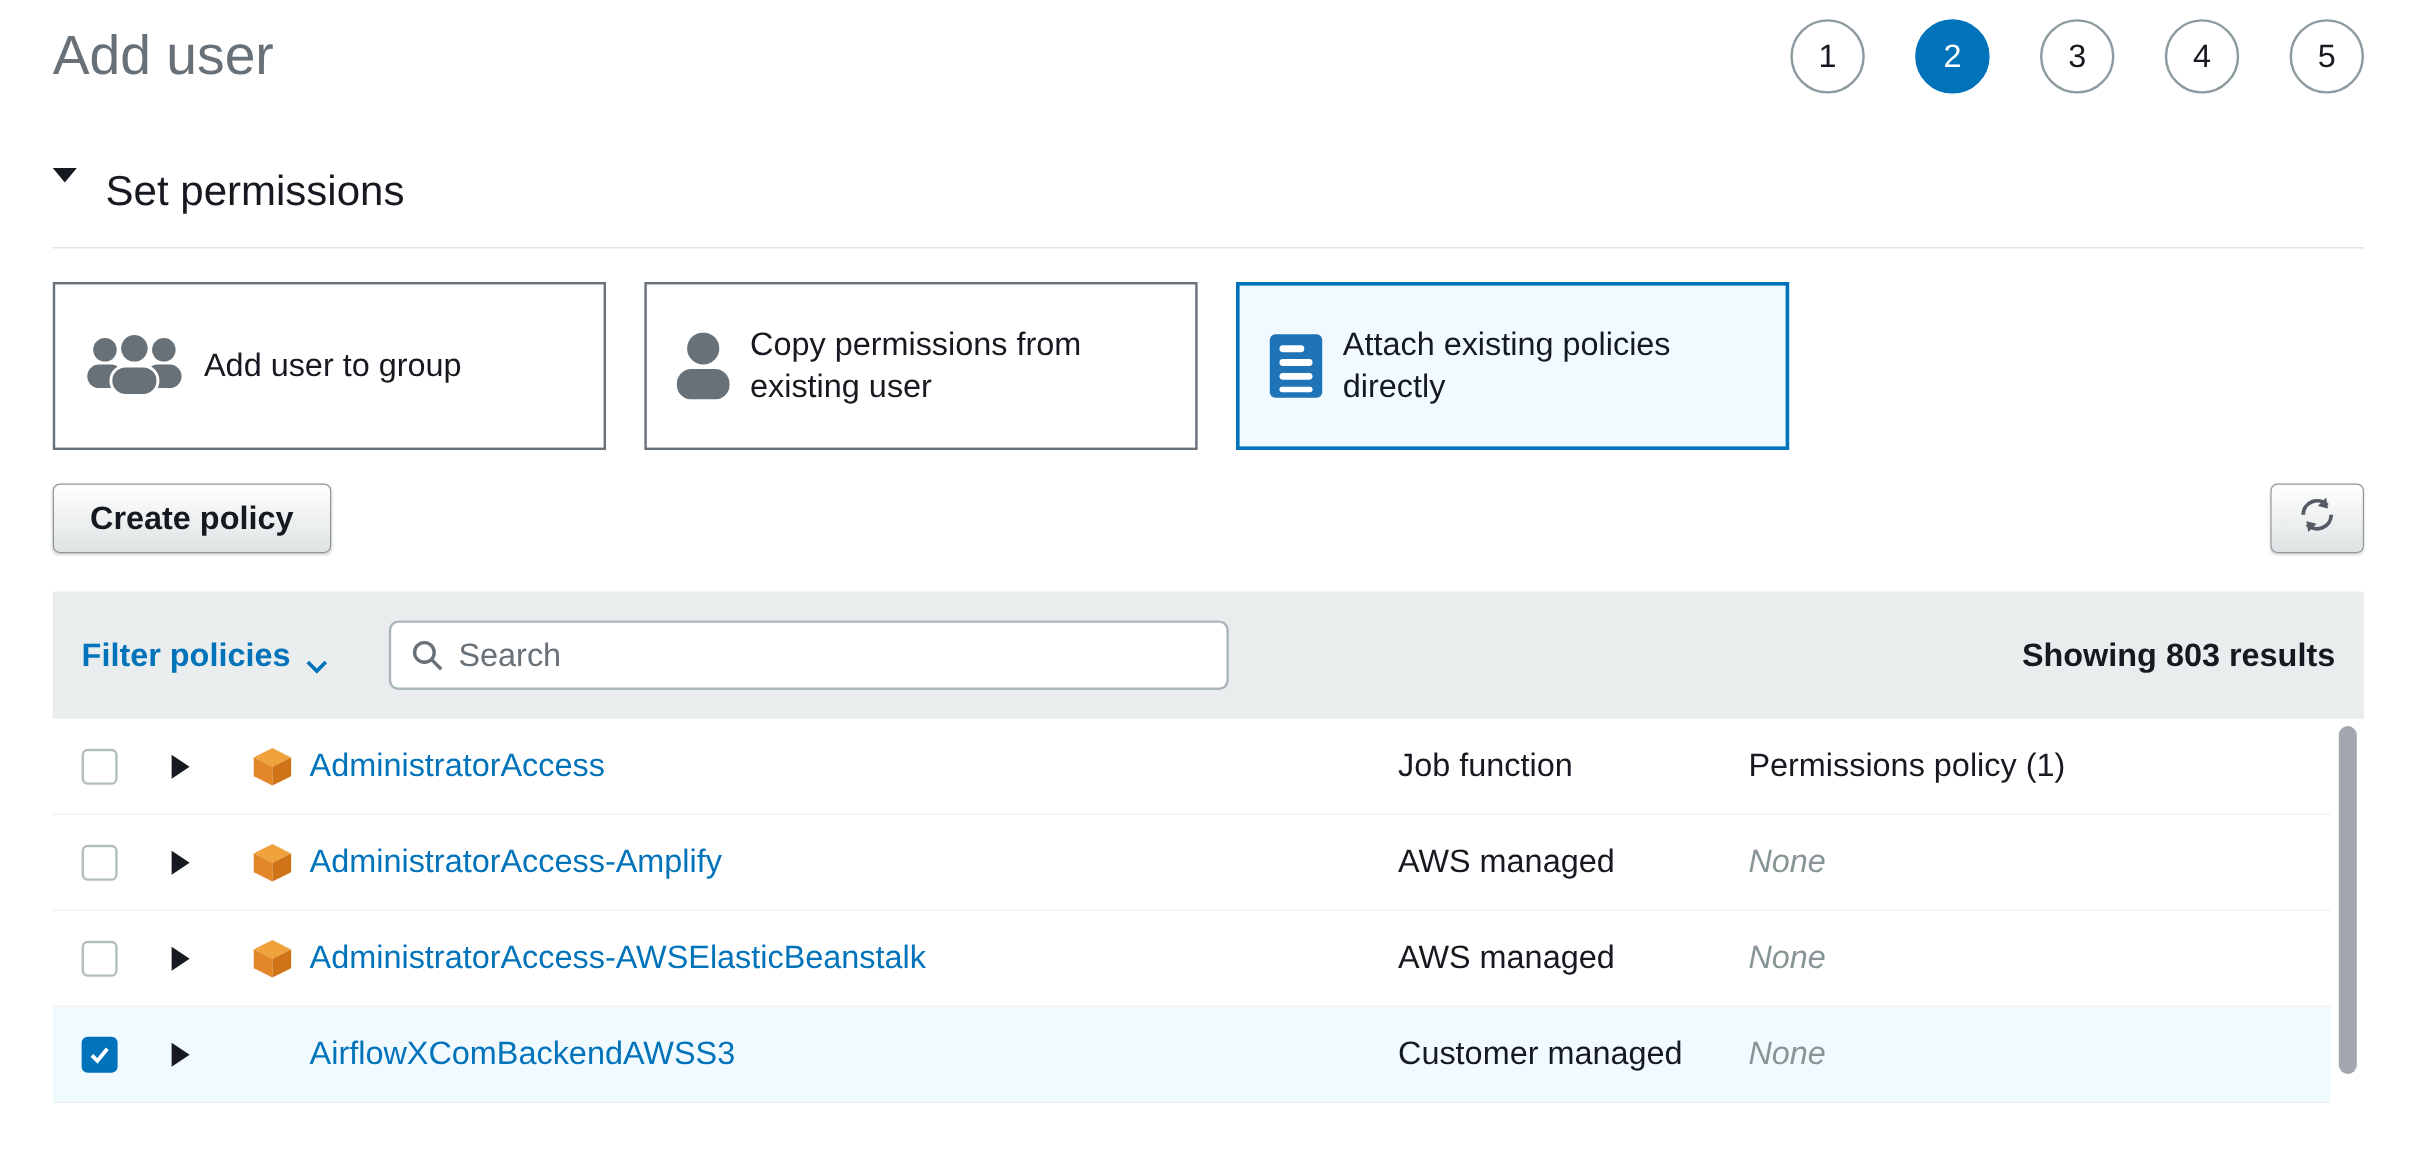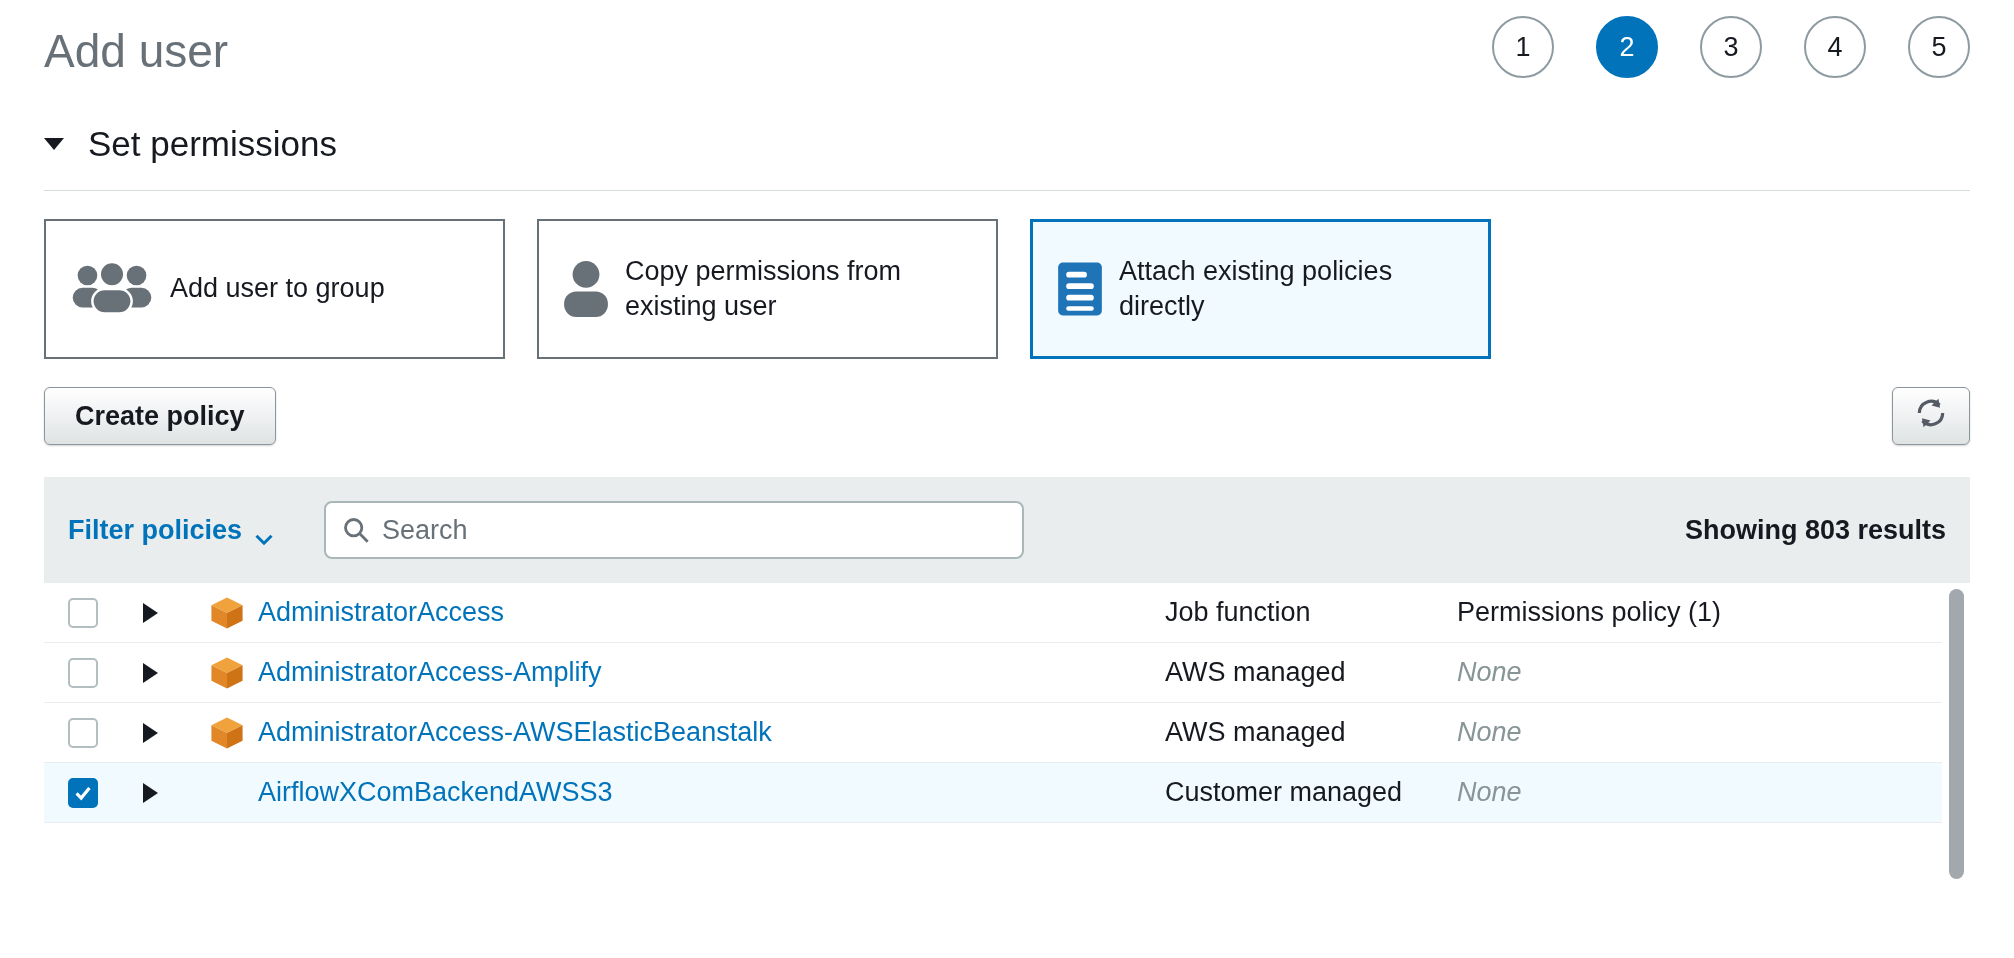--- a/index.html
+++ b/index.html
@@ -11,33 +11,33 @@
   .page {
     position: relative;
     width: 2014px;
     height: 958px;
     overflow: hidden;
     background: #ffffff;
     padding: 0 44px;
   }
 
   
-  .header { display: flex; justify-content: space-between; align-items: flex-end; padding-top: 14px; }
+  .header { display: flex; justify-content: space-between; align-items: center; padding-top: 14px; }
   .page-title { font-size: 46px; font-weight: 400; color: #687078; }
   .steps { display: flex; gap: 42px; margin-top: 2px; }
   .step {
     width: 62px; height: 62px; border-radius: 50%;
     border: 2px solid #8d9ba1; background: #fff;
     display: flex; align-items: center; justify-content: center;
     font-size: 27px; color: #16191f;
   }
   .step--active { background: #0073bb; border-color: #0073bb; color: #fff; }
 
   
-  .section-header { margin-top: 46px; display: flex; align-items: center; gap: 24px; }
+  .section-header { margin-top: 62px; display: flex; align-items: flex-start; gap: 24px; }
   .section-title { font-size: 35px; font-weight: 400; color: #16191f; }
   .caret-down {
     width: 0; height: 0;
     border-left: 10px solid transparent; border-right: 10px solid transparent;
     border-top: 12px solid #16191f;
   }
   .rule { border: none; border-top: 1px solid #d5dbdb; margin-top: 26px; }
 
   
   .cards { display: flex; gap: 32px; margin-top: 28px; }
@@ -96,21 +96,21 @@
   .th-type { width: 292px; padding-left: 20px; border-left: 1px solid #d5dbdb; }
   .th-used { flex: 1; padding-left: 20px; border-left: 1px solid #d5dbdb; }
   .sort-caret {
     width: 0; height: 0; margin-top: 6px;
     border-left: 9px solid transparent; border-right: 9px solid transparent;
     border-top: 11px solid #2a7bb7;
   }
 
   .tbody { position: relative; }
   .trow {
-    display: flex; align-items: center; height: 60px;
+    display: flex; align-items: center; height: 80px;
     border-bottom: 1px solid #eaeded; margin-right: 28px;
     font-size: 27px; background: #fff;
   }
   .trow--selected { background: #f1faff; }
   .cell { display: flex; align-items: center; }
   .cell-check { width: 78px; justify-content: center; }
   .cell-caret { width: 56px; justify-content: center; }
   .cell-name { width: 967px; padding-left: 32px; gap: 14px; }
   .cell-type { width: 292px; padding-left: 20px; color: #16191f; }
   .cell-used { flex: 1; padding-left: 20px; color: #16191f; }

